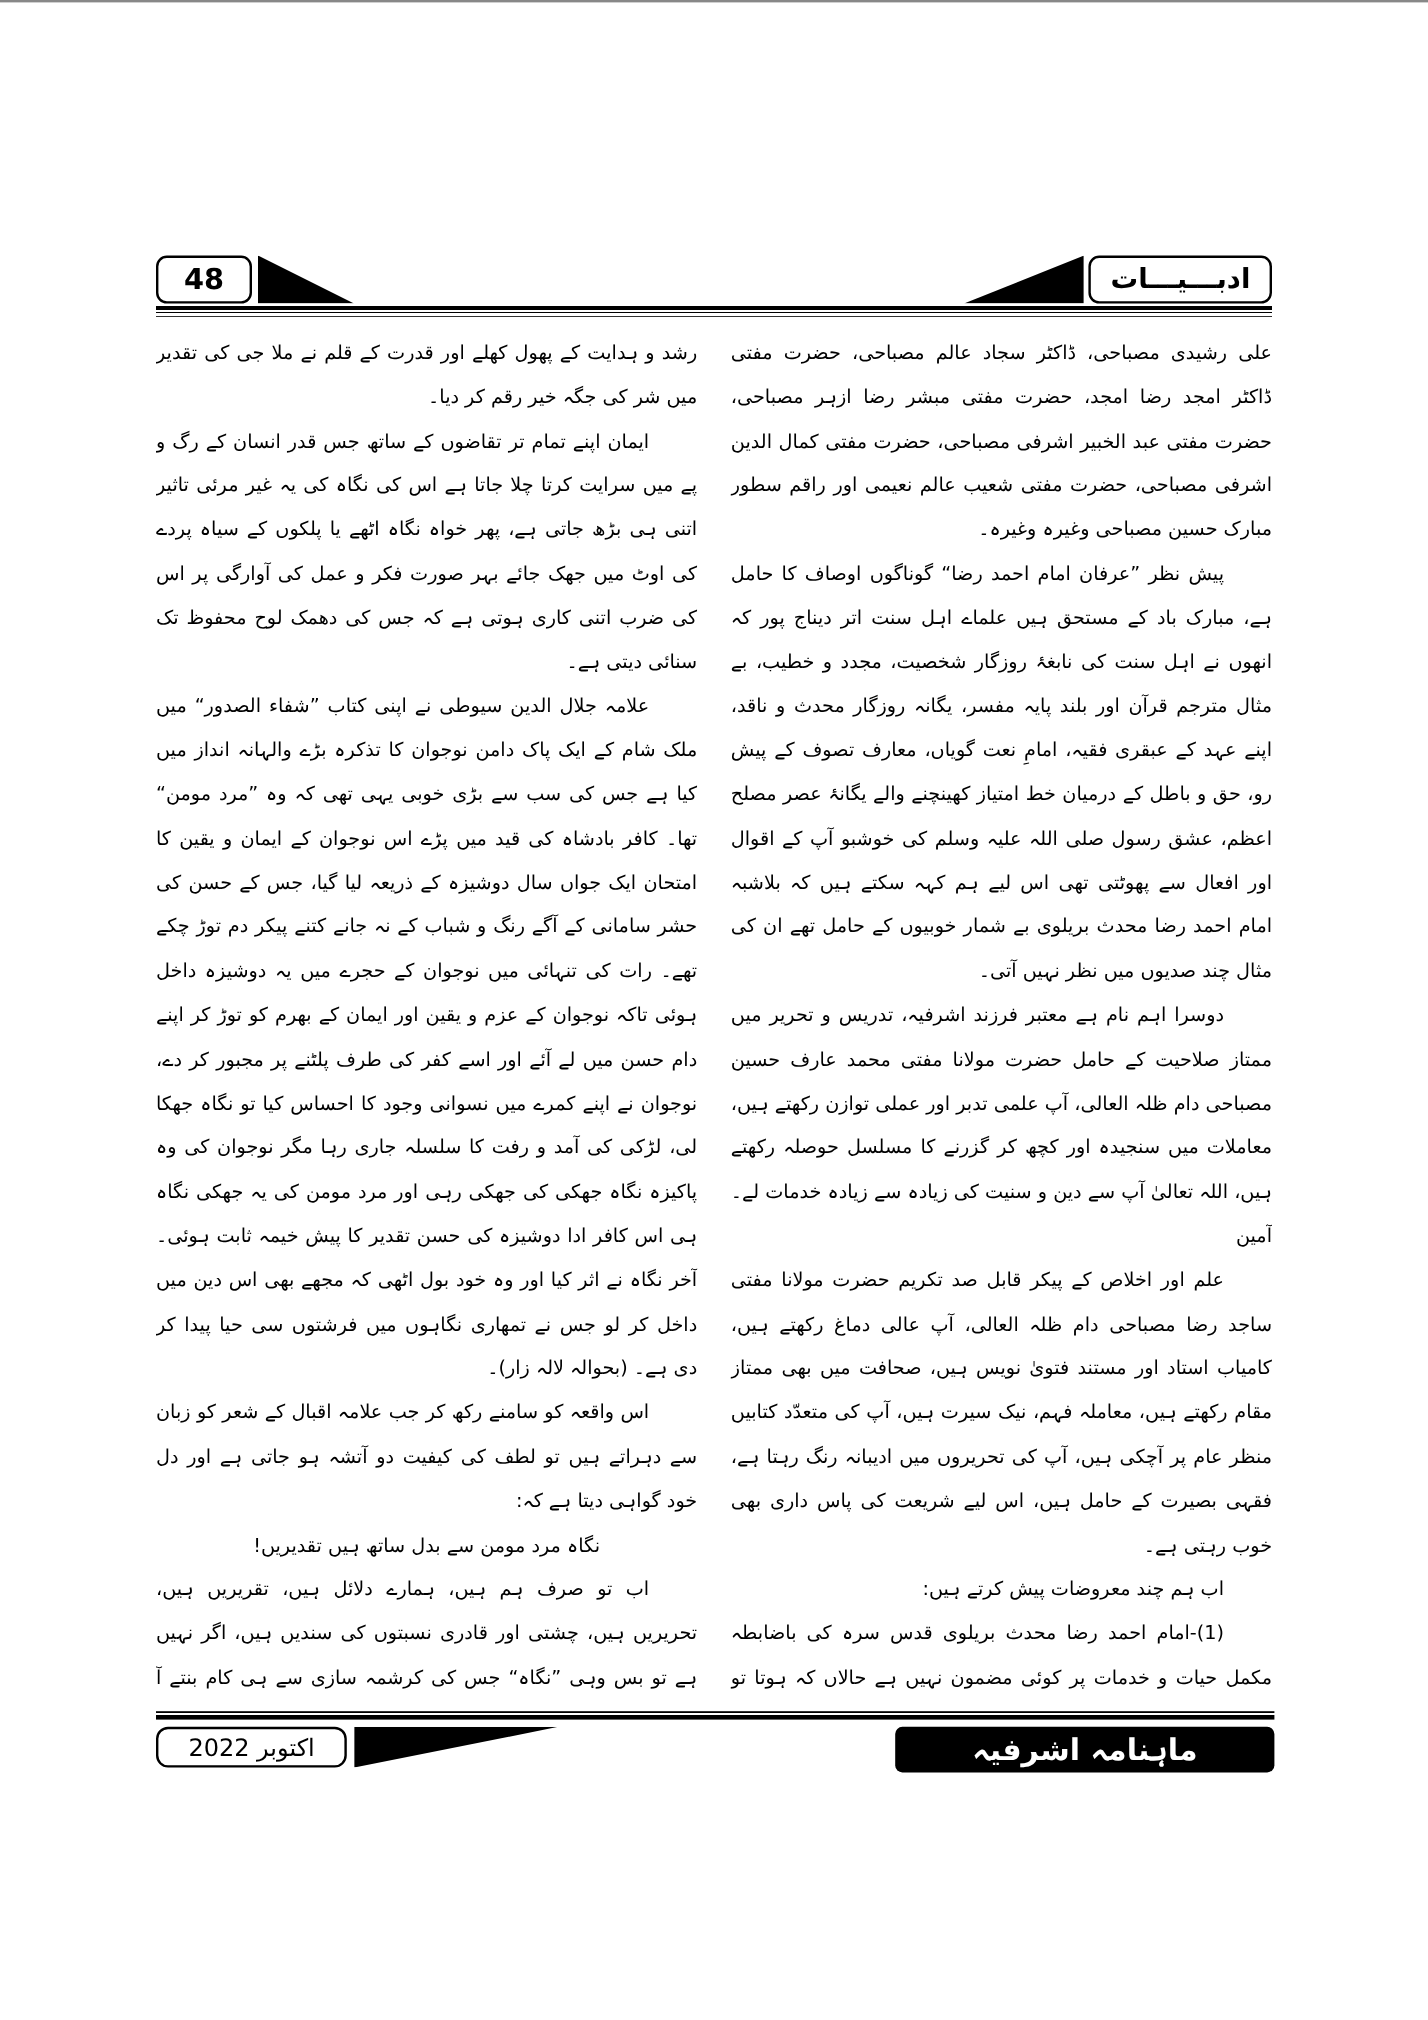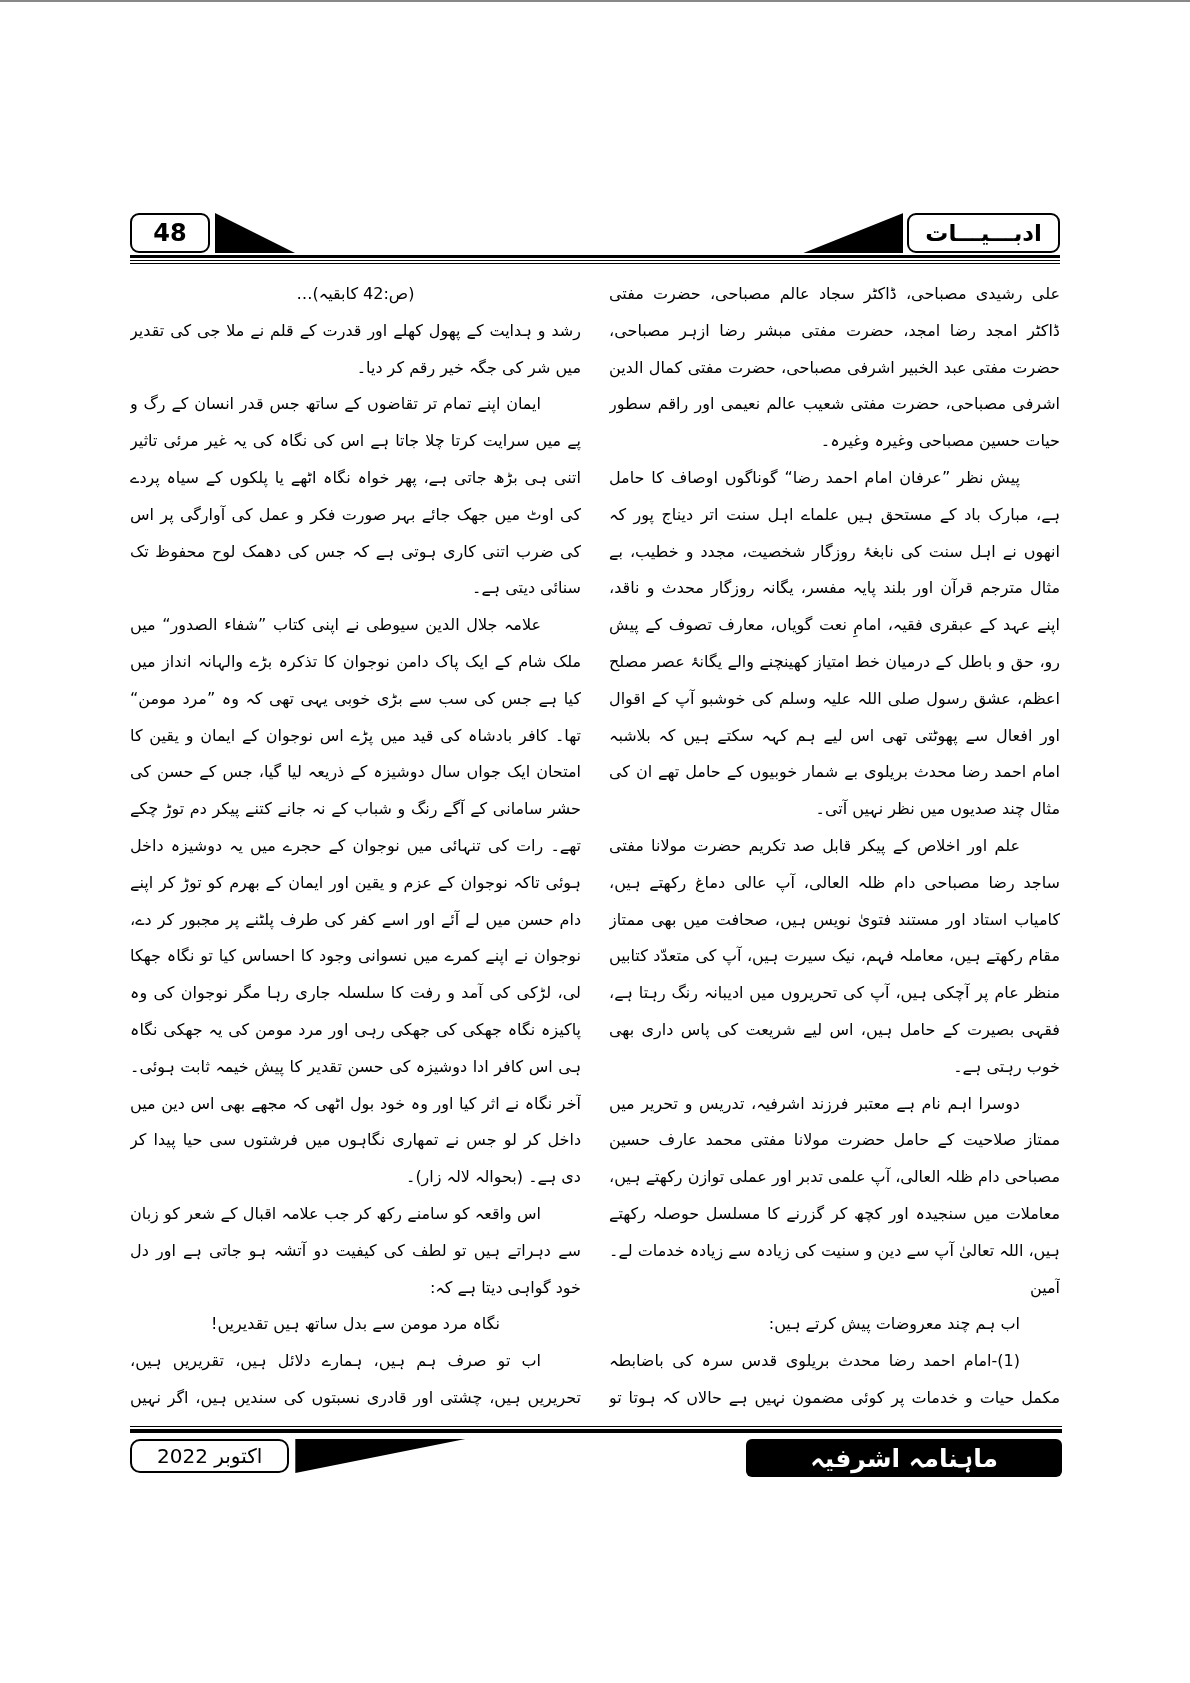--- a/index.html
+++ b/index.html
@@ -93,31 +93,30 @@
       <div class="section-box">
         <span>ادبـــیـــات</span>
       </div>
     </div>
   </div>
   <div class="hdr-rule"></div>
 
   <div class="columns">
 
     <div class="col">
-      <p>علی رشیدی مصباحی، ڈاکٹر سجاد عالم مصباحی، حضرت مفتی ڈاکٹر امجد رضا امجد، حضرت مفتی مبشر رضا ازہر مصباحی، حضرت مفتی عبد الخبیر اشرفی مصباحی، حضرت مفتی کمال الدین اشرفی مصباحی، حضرت مفتی شعیب عالم نعیمی اور راقم سطور حیات حسین مصباحی وغیرہ وغیرہ۔</p>
+      <p>علی رشیدی مصباحی، ڈاکٹر سجاد عالم مصباحی، حضرت مفتی ڈاکٹر امجد رضا امجد، حضرت مفتی مبشر رضا ازہر مصباحی، حضرت مفتی عبد الخبیر اشرفی مصباحی، حضرت مفتی کمال الدین اشرفی مصباحی، حضرت مفتی شعیب عالم نعیمی اور راقم سطور مبارک حسین مصباحی وغیرہ وغیرہ۔</p>
       <p class="ind">پیش نظر ”عرفان امام احمد رضا“ گوناگوں اوصاف کا حامل ہے، مبارک باد کے مستحق ہیں علماے اہل سنت اتر دیناج پور کہ انھوں نے اہل سنت کی نابغۂ روزگار شخصیت، مجدد و خطیب، بے مثال مترجم قرآن اور بلند پایہ مفسر، یگانہ روزگار محدث و ناقد، اپنے عہد کے عبقری فقیہ، امامِ نعت گویاں، معارف تصوف کے پیش رو، حق و باطل کے درمیان خط امتیاز کھینچنے والے یگانۂ عصر مصلح اعظم، عشق رسول صلی اللہ علیہ وسلم کی خوشبو آپ کے اقوال اور افعال سے پھوٹتی تھی اس لیے ہم کہہ سکتے ہیں کہ بلاشبہ امام احمد رضا محدث بریلوی بے شمار خوبیوں کے حامل تھے ان کی مثال چند صدیوں میں نظر نہیں آتی۔</p>
+      <p class="ind">دوسرا اہم نام ہے معتبر فرزند اشرفیہ، تدریس و تحریر میں ممتاز صلاحیت کے حامل حضرت مولانا مفتی محمد عارف حسین مصباحی دام ظلہ العالی، آپ علمی تدبر اور عملی توازن رکھتے ہیں، معاملات میں سنجیدہ اور کچھ کر گزرنے کا مسلسل حوصلہ رکھتے ہیں، اللہ تعالیٰ آپ سے دین و سنیت کی زیادہ سے زیادہ خدمات لے۔ آمین</p>
       <p class="ind">علم اور اخلاص کے پیکر قابل صد تکریم حضرت مولانا مفتی ساجد رضا مصباحی دام ظلہ العالی، آپ عالی دماغ رکھتے ہیں، کامیاب استاد اور مستند فتویٰ نویس ہیں، صحافت میں بھی ممتاز مقام رکھتے ہیں، معاملہ فہم، نیک سیرت ہیں، آپ کی متعدّد کتابیں منظر عام پر آچکی ہیں، آپ کی تحریروں میں ادیبانہ رنگ رہتا ہے، فقہی بصیرت کے حامل ہیں، اس لیے شریعت کی پاس داری بھی خوب رہتی ہے۔</p>
-      <p class="ind">دوسرا اہم نام ہے معتبر فرزند اشرفیہ، تدریس و تحریر میں ممتاز صلاحیت کے حامل حضرت مولانا مفتی محمد عارف حسین مصباحی دام ظلہ العالی، آپ علمی تدبر اور عملی توازن رکھتے ہیں، معاملات میں سنجیدہ اور کچھ کر گزرنے کا مسلسل حوصلہ رکھتے ہیں، اللہ تعالیٰ آپ سے دین و سنیت کی زیادہ سے زیادہ خدمات لے۔ آمین</p>
       <p class="ind">اب ہم چند معروضات پیش کرتے ہیں:</p>
       <p class="ind">(1)-امام احمد رضا محدث بریلوی قدس سرہ کی باضابطہ مکمل حیات و خدمات پر کوئی مضمون نہیں ہے حالاں کہ ہوتا تو زیادہ مناسب ہوتا۔</p>
 
     </div>
 
     <div class="col">
-      <p class="ctr">(ص:42 کابقیہ)…</p>
       <p>رشد و ہدایت کے پھول کھلے اور قدرت کے قلم نے ملا جی کی تقدیر میں شر کی جگہ خیر رقم کر دیا۔</p>
       <p class="ind">ایمان اپنے تمام تر تقاضوں کے ساتھ جس قدر انسان کے رگ و پے میں سرایت کرتا چلا جاتا ہے اس کی نگاہ کی یہ غیر مرئی تاثیر اتنی ہی بڑھ جاتی ہے، پھر خواہ نگاہ اٹھے یا پلکوں کے سیاہ پردے کی اوٹ میں جھک جائے بہر صورت فکر و عمل کی آوارگی پر اس کی ضرب اتنی کاری ہوتی ہے کہ جس کی دھمک لوح محفوظ تک سنائی دیتی ہے۔</p>
       <p class="ind">علامہ جلال الدین سیوطی نے اپنی کتاب ”شفاء الصدور“ میں ملک شام کے ایک پاک دامن نوجوان کا تذکرہ بڑے والہانہ انداز میں کیا ہے جس کی سب سے بڑی خوبی یہی تھی کہ وہ ”مرد مومن“ تھا۔ کافر بادشاہ کی قید میں پڑے اس نوجوان کے ایمان و یقین کا امتحان ایک جواں سال دوشیزہ کے ذریعہ لیا گیا، جس کے حسن کی حشر سامانی کے آگے رنگ و شباب کے نہ جانے کتنے پیکر دم توڑ چکے تھے۔ رات کی تنہائی میں نوجوان کے حجرے میں یہ دوشیزہ داخل ہوئی تاکہ نوجوان کے عزم و یقین اور ایمان کے بھرم کو توڑ کر اپنے دام حسن میں لے آئے اور اسے کفر کی طرف پلٹنے پر مجبور کر دے، نوجوان نے اپنے کمرے میں نسوانی وجود کا احساس کیا تو نگاہ جھکا لی، لڑکی کی آمد و رفت کا سلسلہ جاری رہا مگر نوجوان کی وہ پاکیزہ نگاہ جھکی کی جھکی رہی اور مرد مومن کی یہ جھکی نگاہ ہی اس کافر ادا دوشیزہ کی حسن تقدیر کا پیش خیمہ ثابت ہوئی۔ آخر نگاہ نے اثر کیا اور وہ خود بول اٹھی کہ مجھے بھی اس دین میں داخل کر لو جس نے تمھاری نگاہوں میں فرشتوں سی حیا پیدا کر دی ہے۔ (بحوالہ لالہ زار)۔</p>
       <p class="ind">اس واقعہ کو سامنے رکھ کر جب علامہ اقبال کے شعر کو زبان سے دہراتے ہیں تو لطف کی کیفیت دو آتشہ ہو جاتی ہے اور دل خود گواہی دیتا ہے کہ:</p>
       <p class="ctr">نگاہ مرد مومن سے بدل ساتھ ہیں تقدیریں!</p>
       <p class="ind">اب تو صرف ہم ہیں، ہمارے دلائل ہیں، تقریریں ہیں، تحریریں ہیں، چشتی اور قادری نسبتوں کی سندیں ہیں، اگر نہیں ہے تو بس وہی ”نگاہ“ جس کی کرشمہ سازی سے ہی کام بنتے آ رہے تھے۔ اللہ تعالیٰ ہمیں بھی مرد مومن بنائے۔</p>
 
     </div>
 
   </div>

